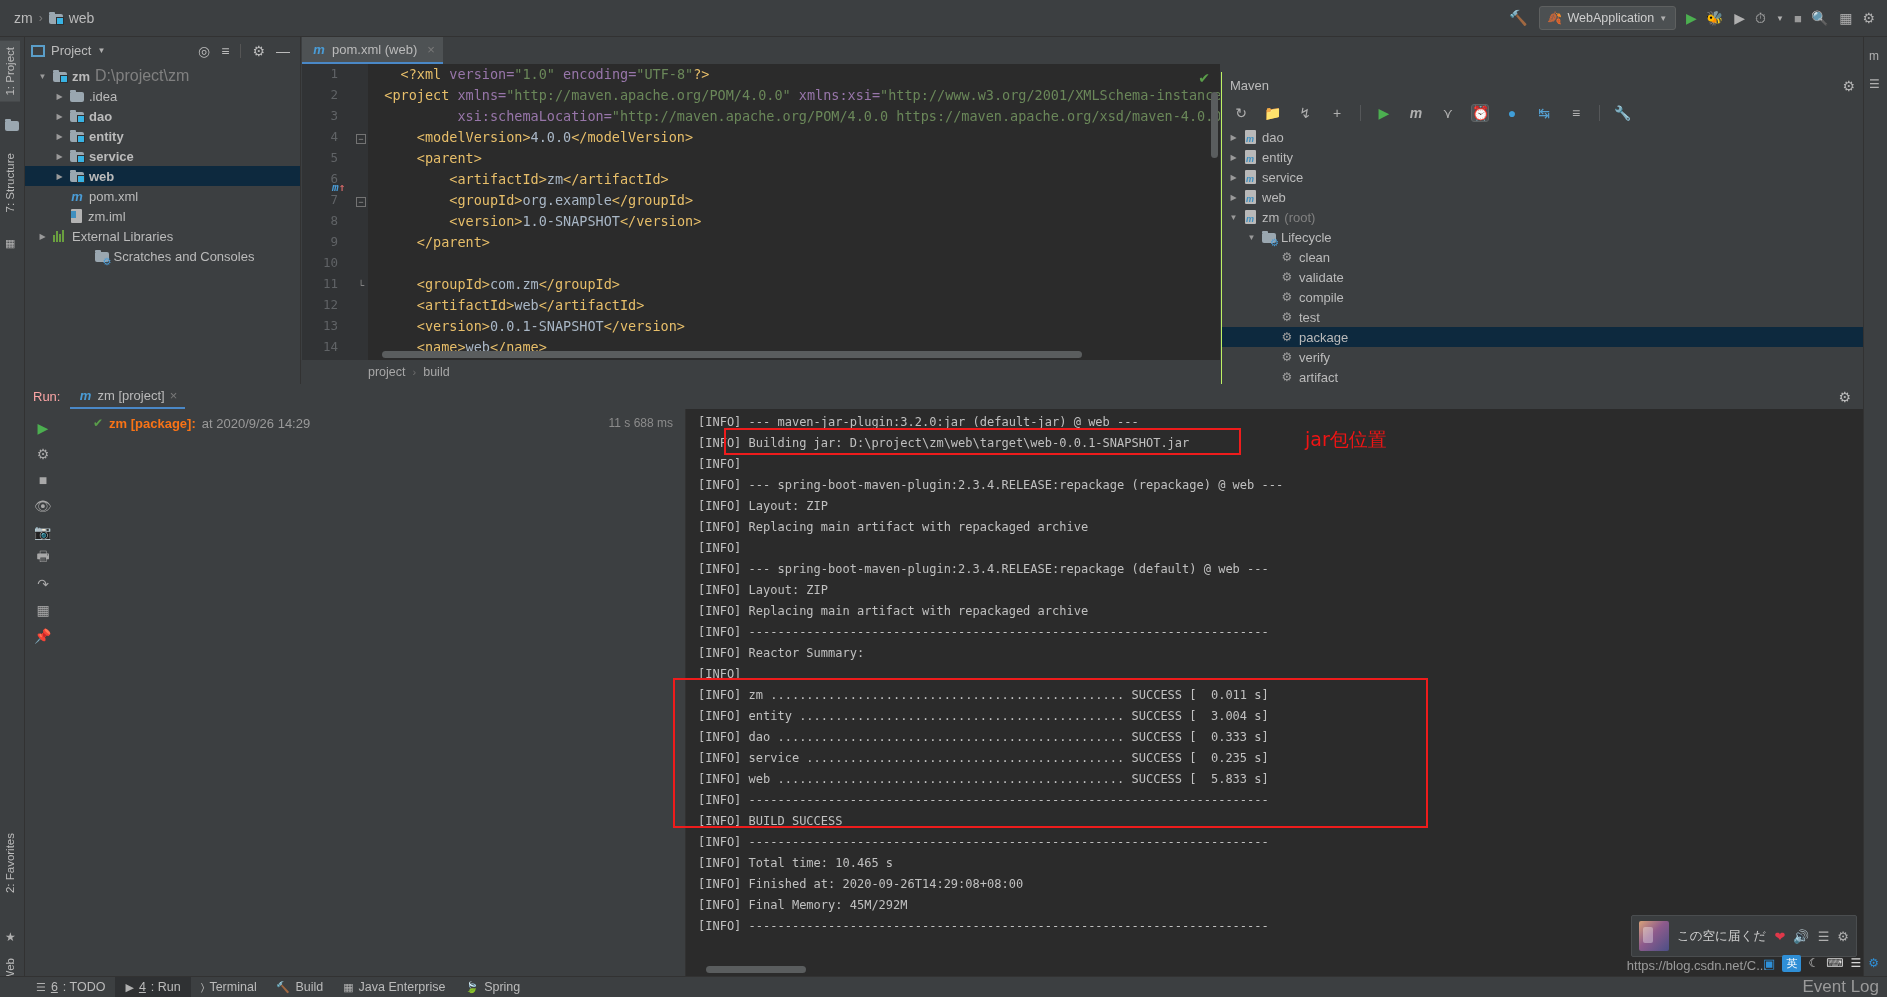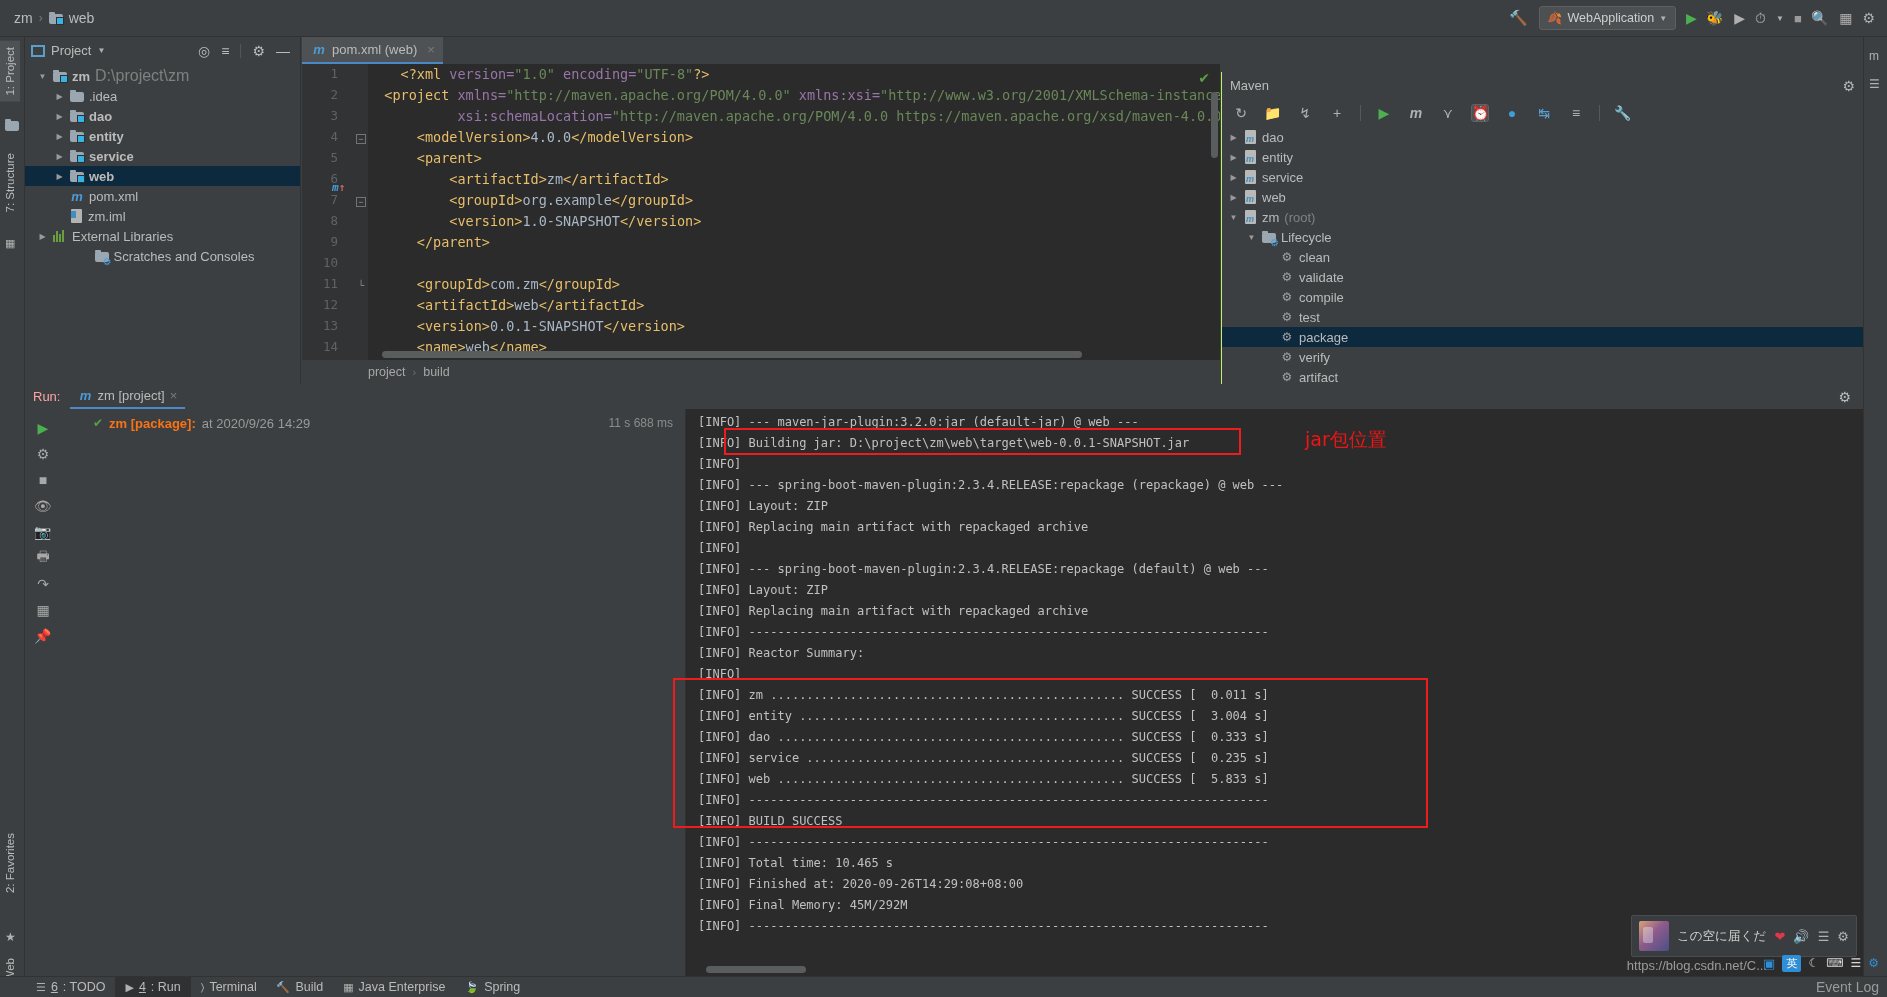--- a/index.html
+++ b/index.html
@@ -270,21 +270,21 @@
   .musicbar .mi { color: #b0b0b0; font-size: 13px; }
 
   
   .imetray {
     position: absolute; right: 8px; bottom: 25px; height: 18px;
     display: flex; align-items: center; gap: 7px; font-size: 12px; color: #d8d8d8;
   }
   .ime-badge {
     background: #2f8fd6; color: #fff; font-size: 11px; padding: 1px 4px; border-radius: 2px;
   }
-  .event-log { font-size: 14px; color: #9a9a9a; }
+  .event-log { font-size: 17px; color: #9a9a9a; }
 </style>
 </head>
 <body>
 
 <div id="app">
 
   <div class="topbar">
     <div class="crumb">
       <span class="txt">zm</span>
       <span class="sep">›</span>

